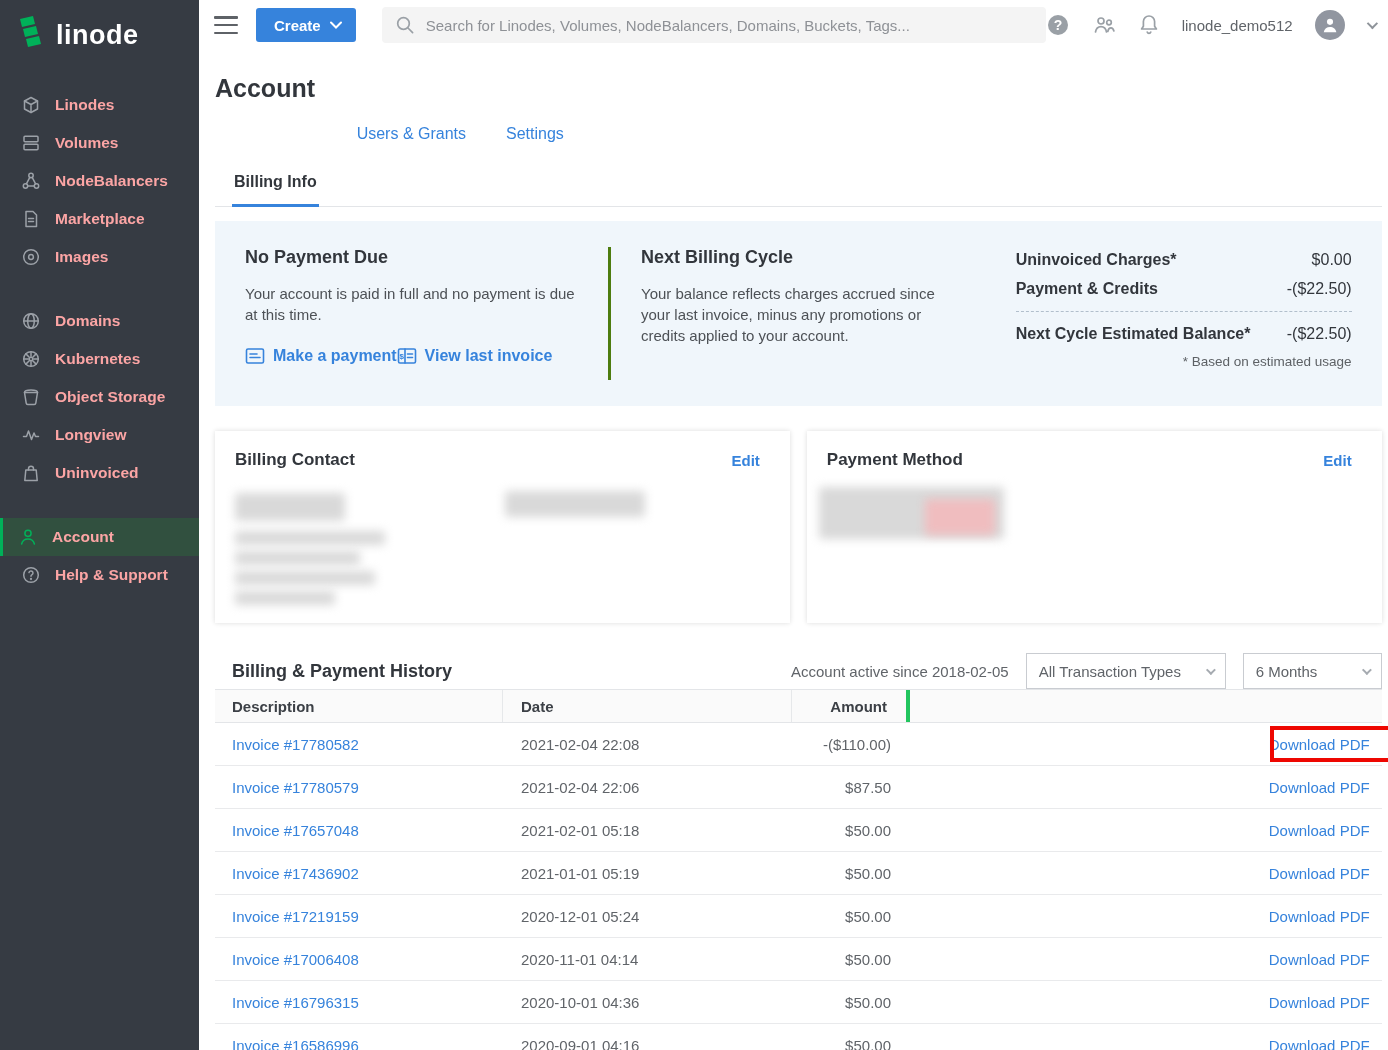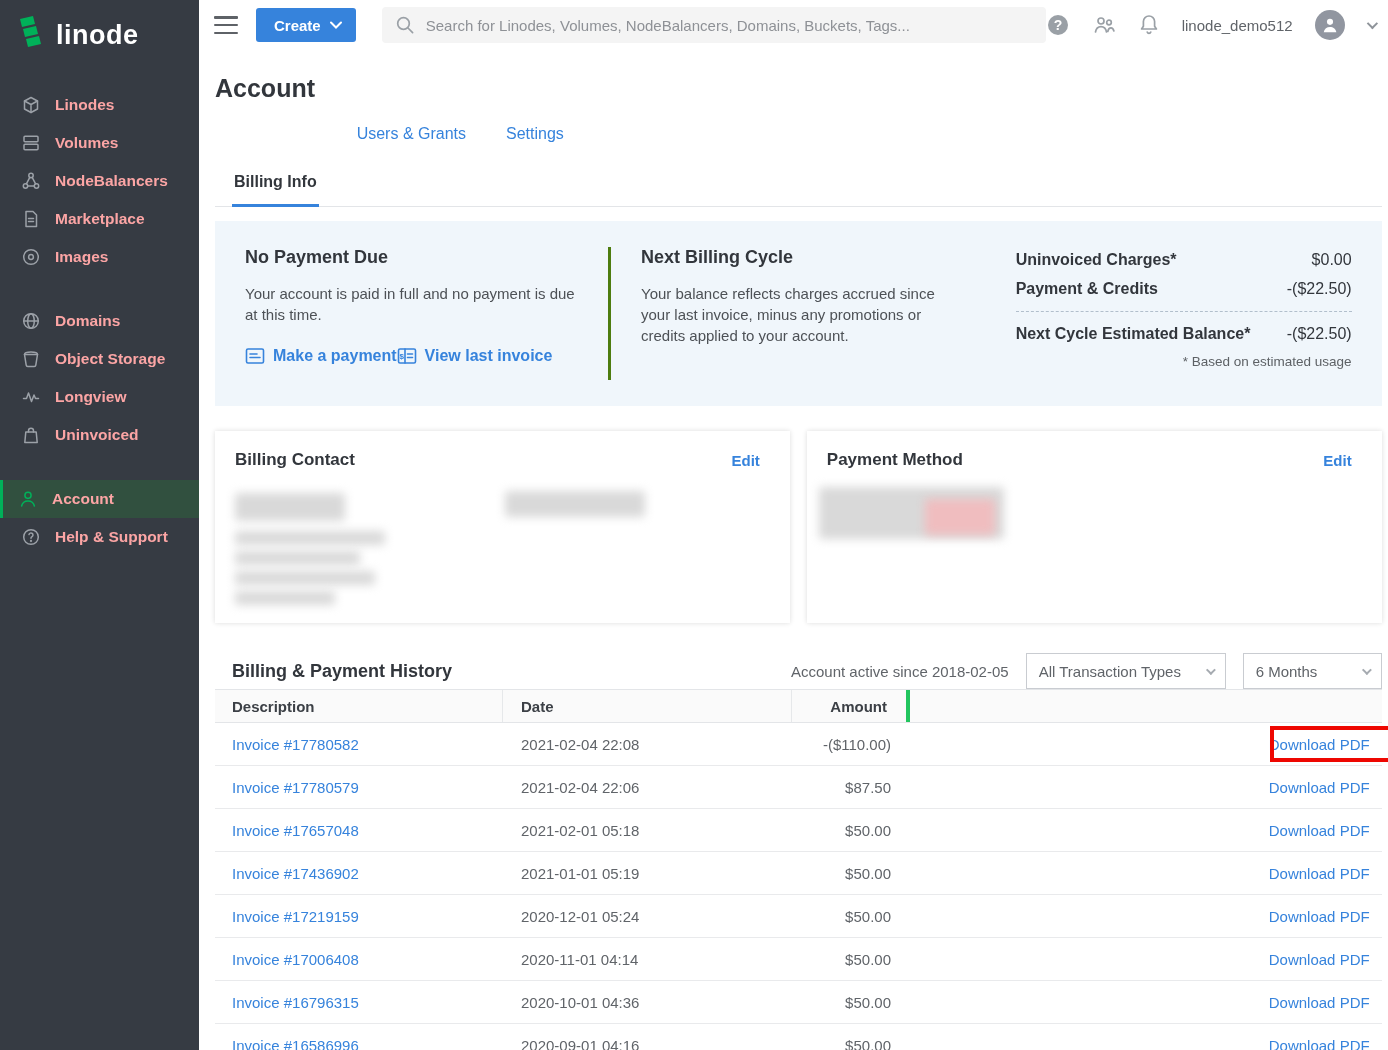--- a/index.html
+++ b/index.html
@@ -165,20 +165,30 @@
       <div class="nav-group">
         <div class="nav-item">
           <span class="nicon">
               <svg width="20" height="20" viewBox="0 0 20 20">
                 <circle cx="10" cy="10" r="7.3"></circle>
                 <ellipse cx="10" cy="10" rx="3.3" ry="7.3"></ellipse>
                 <path d="M2.7 10h14.6"></path>
               </svg>
             </span>
           <span>Domains</span>
+        </div>
+        <div class="nav-item">
+          <span class="nicon">
+              <svg width="20" height="20" viewBox="0 0 20 20">
+                <circle cx="10" cy="10" r="7.3"></circle>
+                <circle cx="10" cy="10" r="1.8"></circle>
+                <path d="M10 2.7v4.5M10 12.8v4.5M2.7 10h4.5M12.8 10h4.5M4.9 4.9l3.1 3.1M12 12l3.1 3.1M15.1 4.9 12 8M8 12l-3.1 3.1"></path>
+              </svg>
+            </span>
+          <span>Kubernetes</span>
         </div>
         <div class="nav-item">
           <span class="nicon">
               <svg width="20" height="20" viewBox="0 0 20 20">
                 <path d="M3.5 5.5h13l-1.7 10.6a1.6 1.6 0 0 1-1.6 1.4H6.8a1.6 1.6 0 0 1-1.6-1.4z"></path>
                 <path d="M3.5 5.5C3.5 4.1 6.4 3 10 3s6.5 1.1 6.5 2.5"></path>
               </svg>
             </span>
           <span>Object Storage</span>
         </div>

